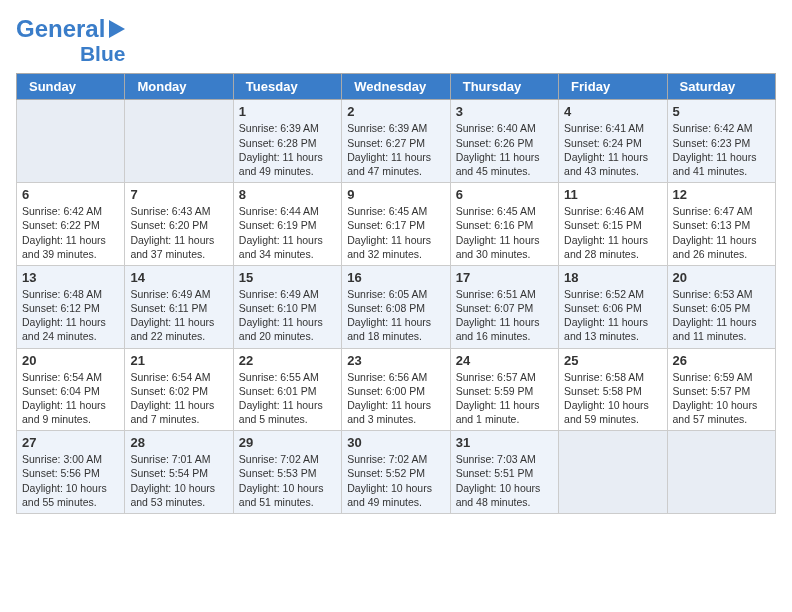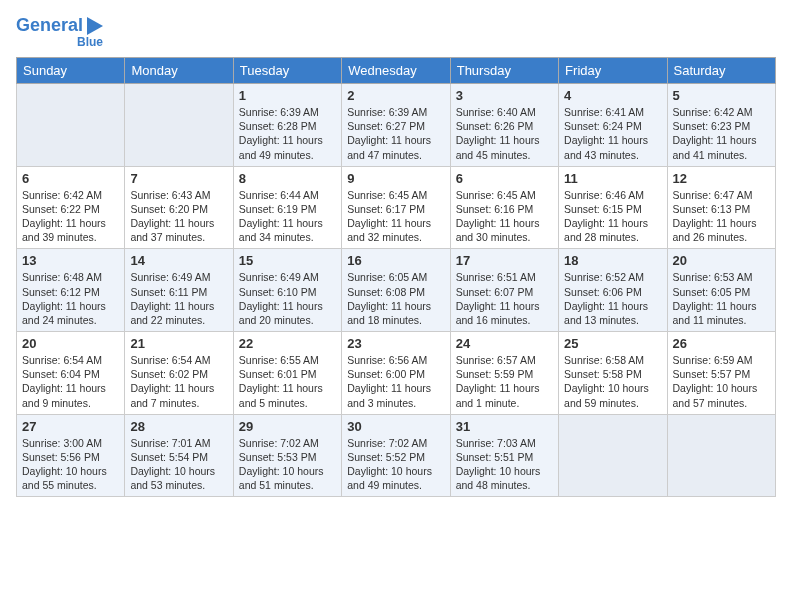--- a/index.html
+++ b/index.html
@@ -15,21 +15,21 @@
       justify-content: space-between;
       align-items: flex-start;
       margin-bottom: 8px;
     }
     .logo {
       display: flex;
       align-items: center;
       gap: 6px;
     }
     .logo-text {
-      font-size: 18px;
+      font-size: 24px;
       font-weight: bold;
       color: #333;
       line-height: 1.1;
     }
     .logo-text span {
       color: #3a7dc9;
     }
     .title-block {
       text-align: right;
     }
@@ -45,23 +45,23 @@
     }
     .calendar {
       width: 100%;
       border-collapse: collapse;
       font-size: 11px;
     }
     .calendar th {
       background: #3a7dc9;
       color: #fff;
       text-align: left;
-      padding: 5px 6px;
+      padding: 5px 12px;
       font-size: 13px;
-      font-weight: normal;
+      font-weight: bold;
       border: 1px solid #aaa;
     }
     .calendar td {
       vertical-align: top;
       padding: 4px 5px;
       border: 1px solid #ccc;
       width: 108px;
       min-height: 70px;
       color: #333;
       background: #fff;
@@ -89,21 +89,21 @@
 </head>
 <body>
 
 <div class="header">
   <div class="logo">
     <div style="display:flex;flex-direction:column;align-items:flex-end;line-height:1.1;">
       <div style="display:flex;align-items:center;gap:4px;">
         <span class="logo-text"><span>General</span></span>
         <div style="width:0;height:0;border-top:9px solid transparent;border-bottom:9px solid transparent;border-left:16px solid #3a7dc9;"></div>
       </div>
-      <span class="logo-text" style="color:#3a7dc9;font-size:12px;">Blue</span>
+      <span class="logo-text" style="color:#3a7dc9;font-size:21px;">Blue</span>
     </div>
   </div>
   <div class="title-block">
     <h1></h1>
     <h2></h2>
   </div>
 </div>
 
 <table class="calendar">
   <thead>

